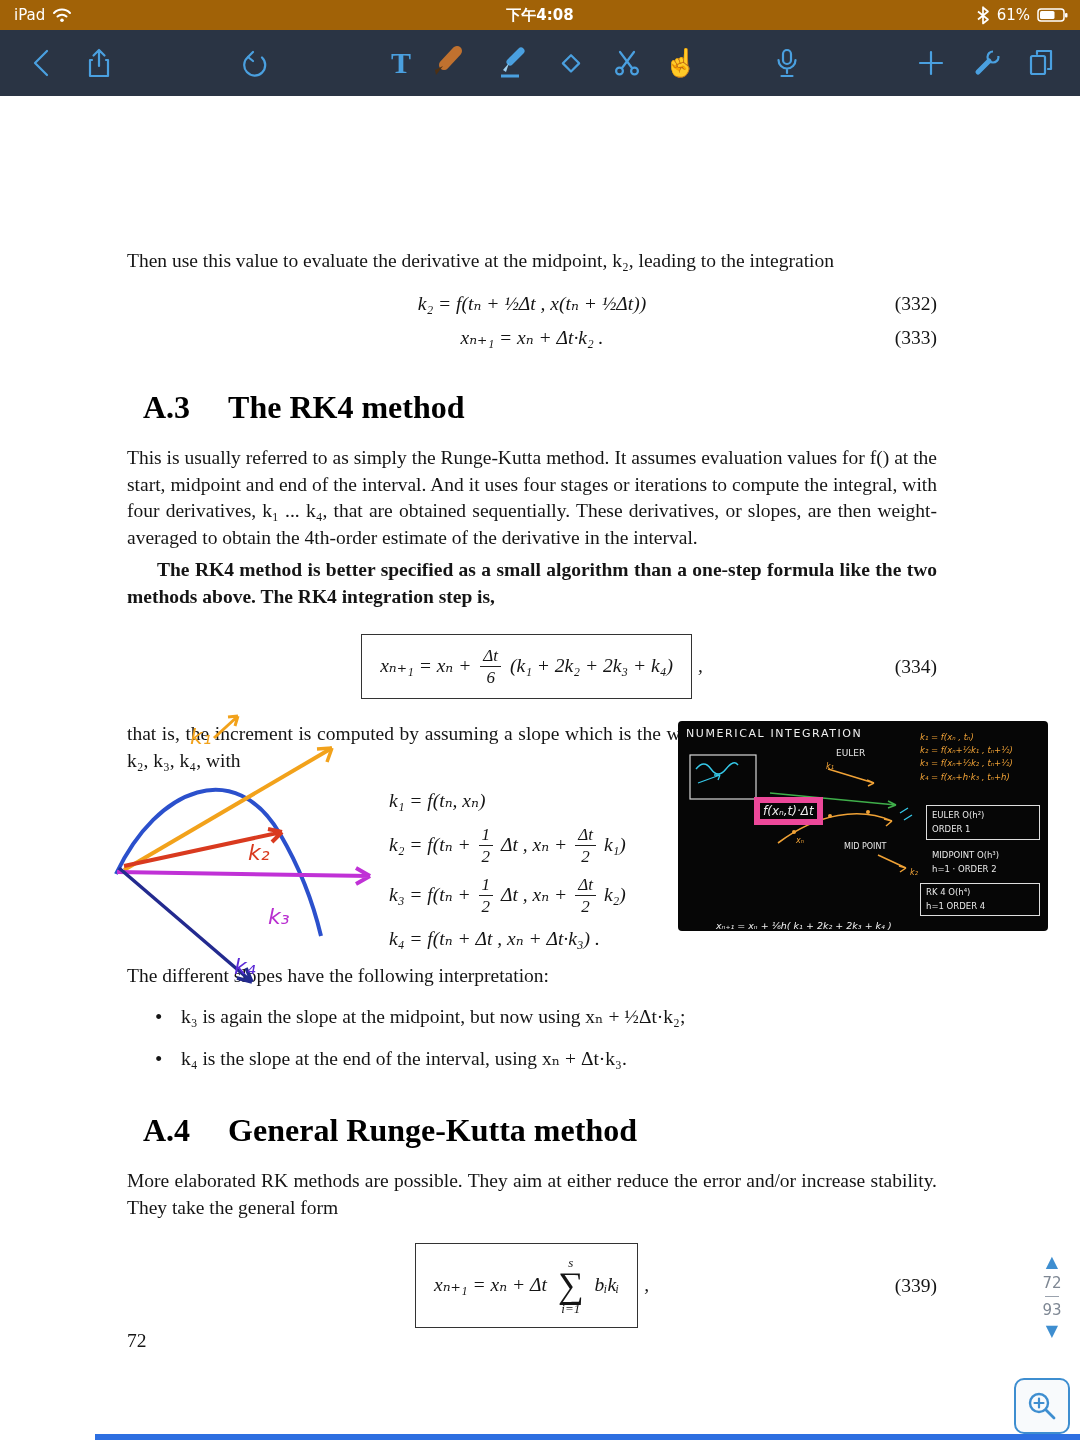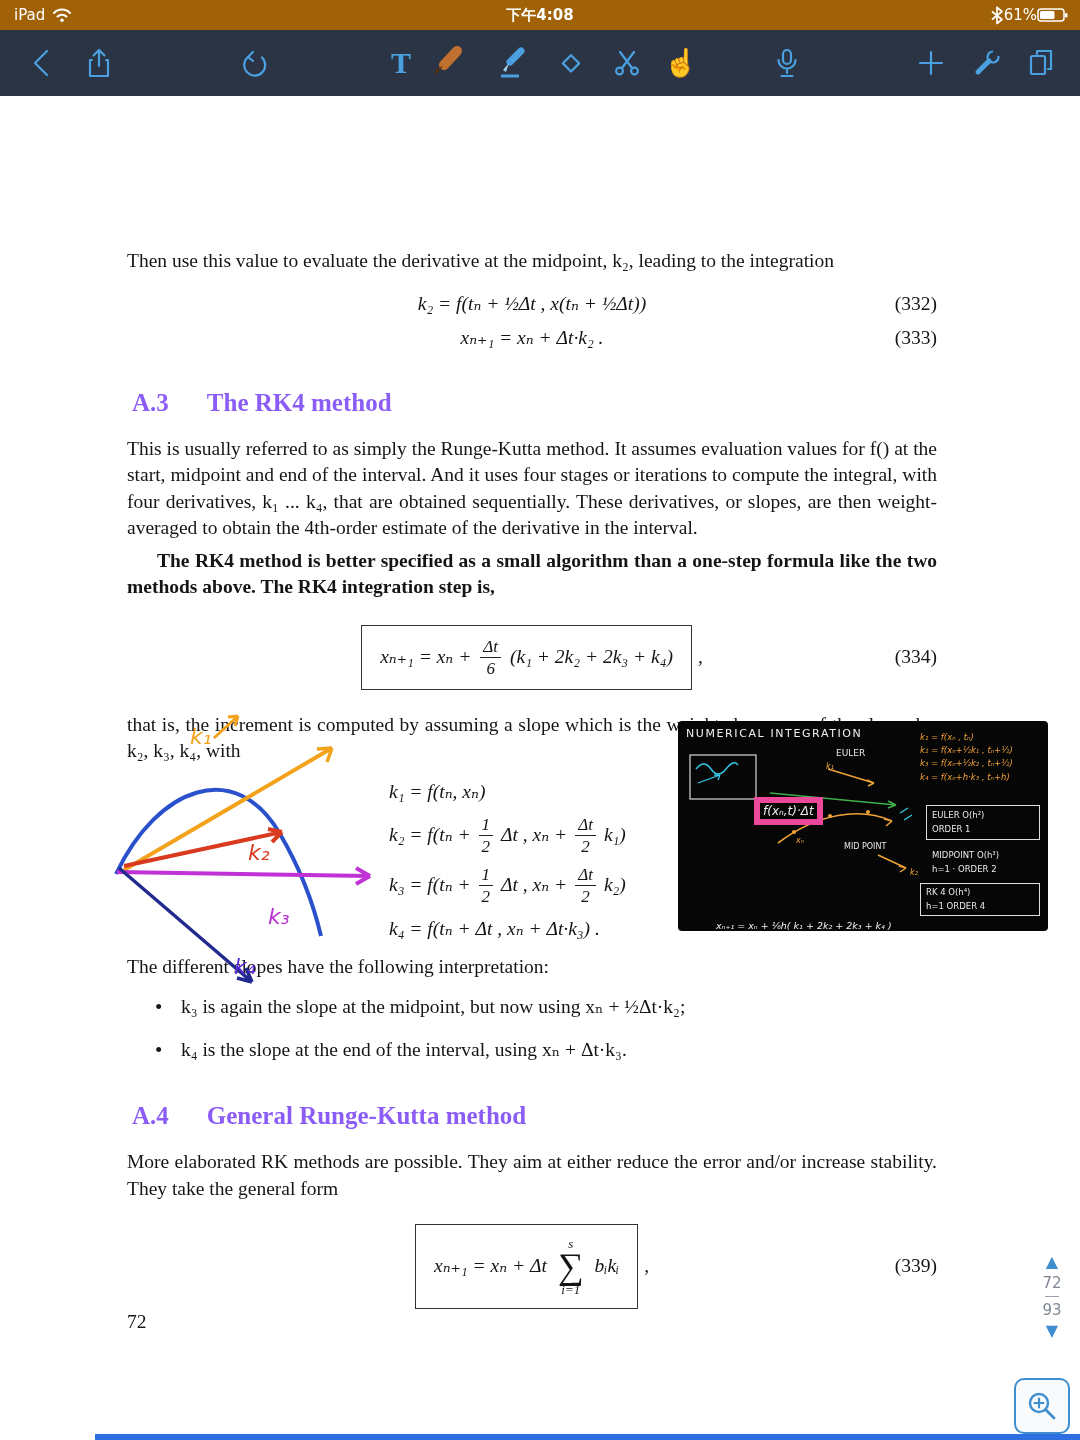--- a/index.html
+++ b/index.html
@@ -3,41 +3,41 @@
 <meta charset="utf-8">
 <style>
   html,body{margin:0;padding:0;background:#000;}
   .screen{position:relative;width:1080px;height:1440px;background:#fff;overflow:hidden;
           font-family:"DejaVu Sans",sans-serif;}
   
   .statusbar{position:absolute;top:0;left:0;right:0;height:30px;background:#a16207;
              color:#fff;display:flex;align-items:center;padding:0 14px;box-sizing:border-box;font-size:15px;}
   .sb-left{display:flex;align-items:center;gap:7px;}
   .sb-time{position:absolute;left:50%;transform:translateX(-50%);font-weight:600;}
-  .sb-right{position:absolute;right:12px;display:flex;align-items:center;}
+  .sb-right{position:absolute;right:12px;display:flex;align-items:center;gap:7px;}
   
   .toolbar{position:absolute;top:30px;left:0;right:0;height:66px;background:#2a3444;}
   .tbtn{position:absolute;top:50%;transform:translateY(-50%);width:46px;height:46px;
         display:flex;align-items:center;justify-content:center;background:none;border:none;padding:0;cursor:pointer;}
   .tbtn svg{display:block;}
   .ticon{stroke:#4aa0e0;fill:none;stroke-width:2.2;stroke-linecap:round;stroke-linejoin:round;}
   .tglyph{color:#4aa0e0;font-size:27px;line-height:1;}
   .tglyph.serifT{font-family:"Liberation Serif",serif;font-weight:700;font-size:30px;}
   
   .page{position:absolute;top:96px;left:0;width:1080px;height:1344px;background:#ffffff;overflow:hidden;}
   .doc{position:absolute;left:127px;top:0;width:810px;color:#151515;
        font-family:"Liberation Serif","DejaVu Serif","DejaVu Sans",serif;font-size:19.5px;line-height:1.36;}
   .doc p{margin:0;text-align:justify;}
   .math{font-family:"Liberation Serif","DejaVu Serif","DejaVu Sans",serif;font-style:italic;}
   .eqrow{position:relative;display:flex;justify-content:center;align-items:center;gap:6px;}
   .eqtag{position:absolute;right:0;top:50%;transform:translateY(-50%);font-style:normal;}
   .p-intro{margin-top:152px !important;}
   .eq332row{margin-top:16px;}
   .eq333row{margin-top:8px;}
-  h2.sec{margin:5px;font-size:25px;font-weight:700;display:flex;gap:38px;color:#8b5cf6;}
+  h2.sec{margin:16px;font-size:32px;font-weight:700;display:flex;gap:38px;color:#000000;}
   .sec-a3{margin-top:34px !important;}
   .sec-a4{margin-top:36px !important;text-align:center;}
   .p-a31{margin-top:16px !important;}
   .p-a32{margin-top:6px !important;text-indent:30px;font-weight:bold;}
   .eq334row{margin-top:24px;}
   .p-a33{margin-top:22px !important;}
   .eqbox{border:1.5px solid #333;padding:12px 18px;display:inline-flex;align-items:center;gap:6px;}
   .frac{display:inline-flex;flex-direction:column;align-items:center;vertical-align:middle;line-height:1;margin:0 3px;font-size:17px;}
   .frac .fn{border-bottom:1.3px solid #222;padding:0 3px 2px;}
   .frac .fd{padding-top:2px;}

